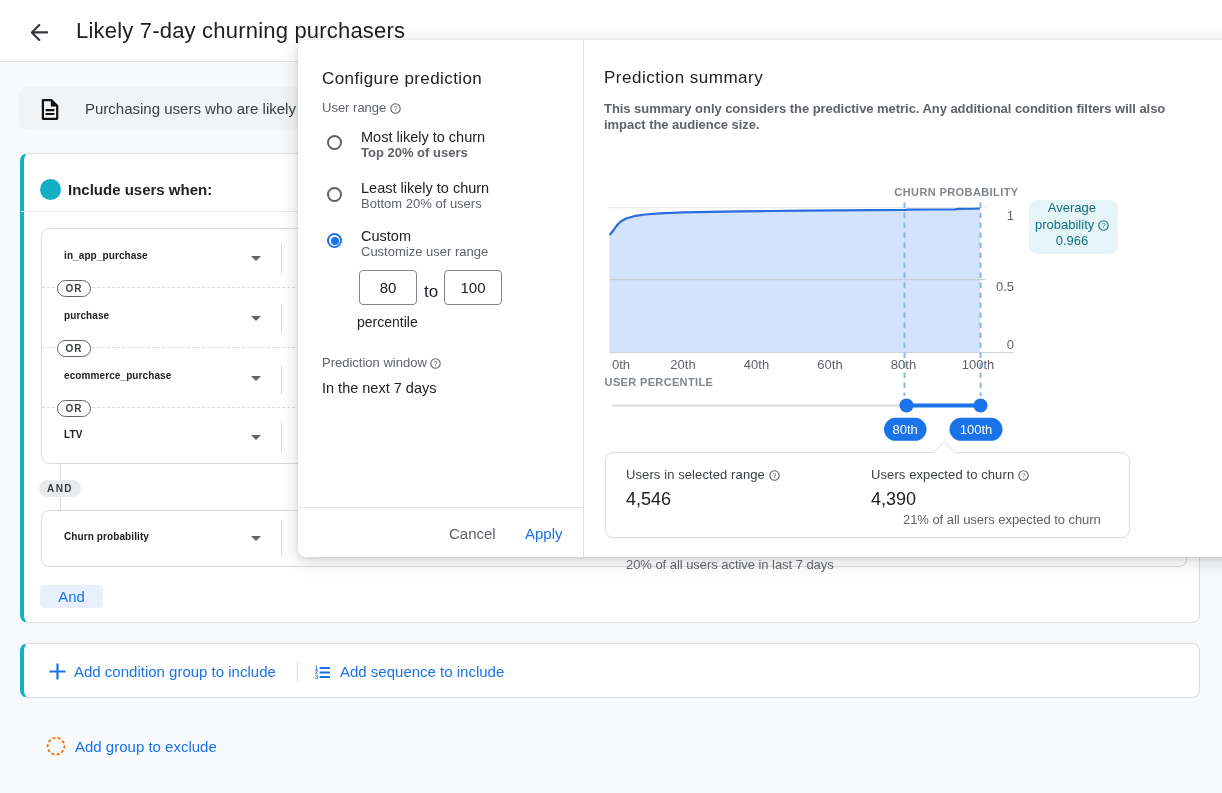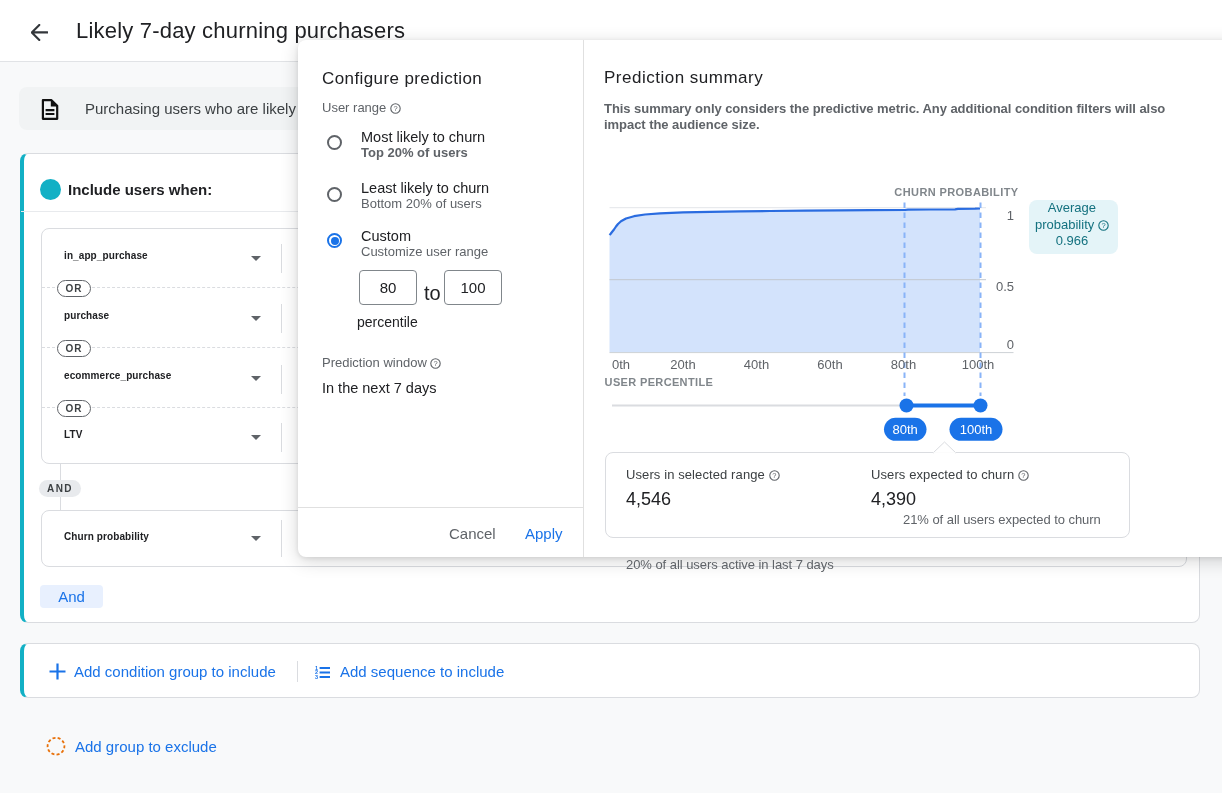--- a/index.html
+++ b/index.html
@@ -146,21 +146,21 @@
 
     <div class="radio" style="left:29px;top:147px;"></div>
     <div class="abs rlab" style="left:63px;top:140px;">Least likely to churn</div>
     <div class="abs rsub" style="left:63px;top:156px;">Bottom 20% of users</div>
 
     <div class="radio sel" style="left:29px;top:193px;"></div>
     <div class="abs rlab" style="left:63px;top:188px;">Custom</div>
     <div class="abs rsub" style="left:63px;top:204px;">Customize user range</div>
 
     <div class="numbox" style="left:61px;top:230px;">80</div>
-    <div class="abs" style="left:126px;top:242px;font-size:20px;color:#202124;">to</div>
+    <div class="abs" style="left:126px;top:242px;font-size:17px;color:#202124;">to</div>
     <div class="numbox" style="left:146px;top:230px;">100</div>
     <div class="abs" style="left:59px;top:274px;font-size:14px;color:#202124;">percentile</div>
 
     <div class="abs" style="left:24px;top:315px;font-size:13px;color:#5f6368;">Prediction window <svg width="11" height="11" viewBox="0 0 11 11" style="vertical-align:-2px">
         <circle cx="5.5" cy="5.5" r="4.7" fill="none" stroke="#5f6368" stroke-width="1.1"></circle>
         <text x="5.5" y="8" font-size="7.5" text-anchor="middle" fill="#5f6368" font-family="Liberation Sans">?</text>
       </svg></div>
     <div class="abs" style="left:24px;top:340px;font-size:14.5px;color:#202124;">In the next 7 days</div>
 
     <div class="abs" style="left:0;top:467px;width:285px;height:1px;background:#e0e0e0;"></div>

